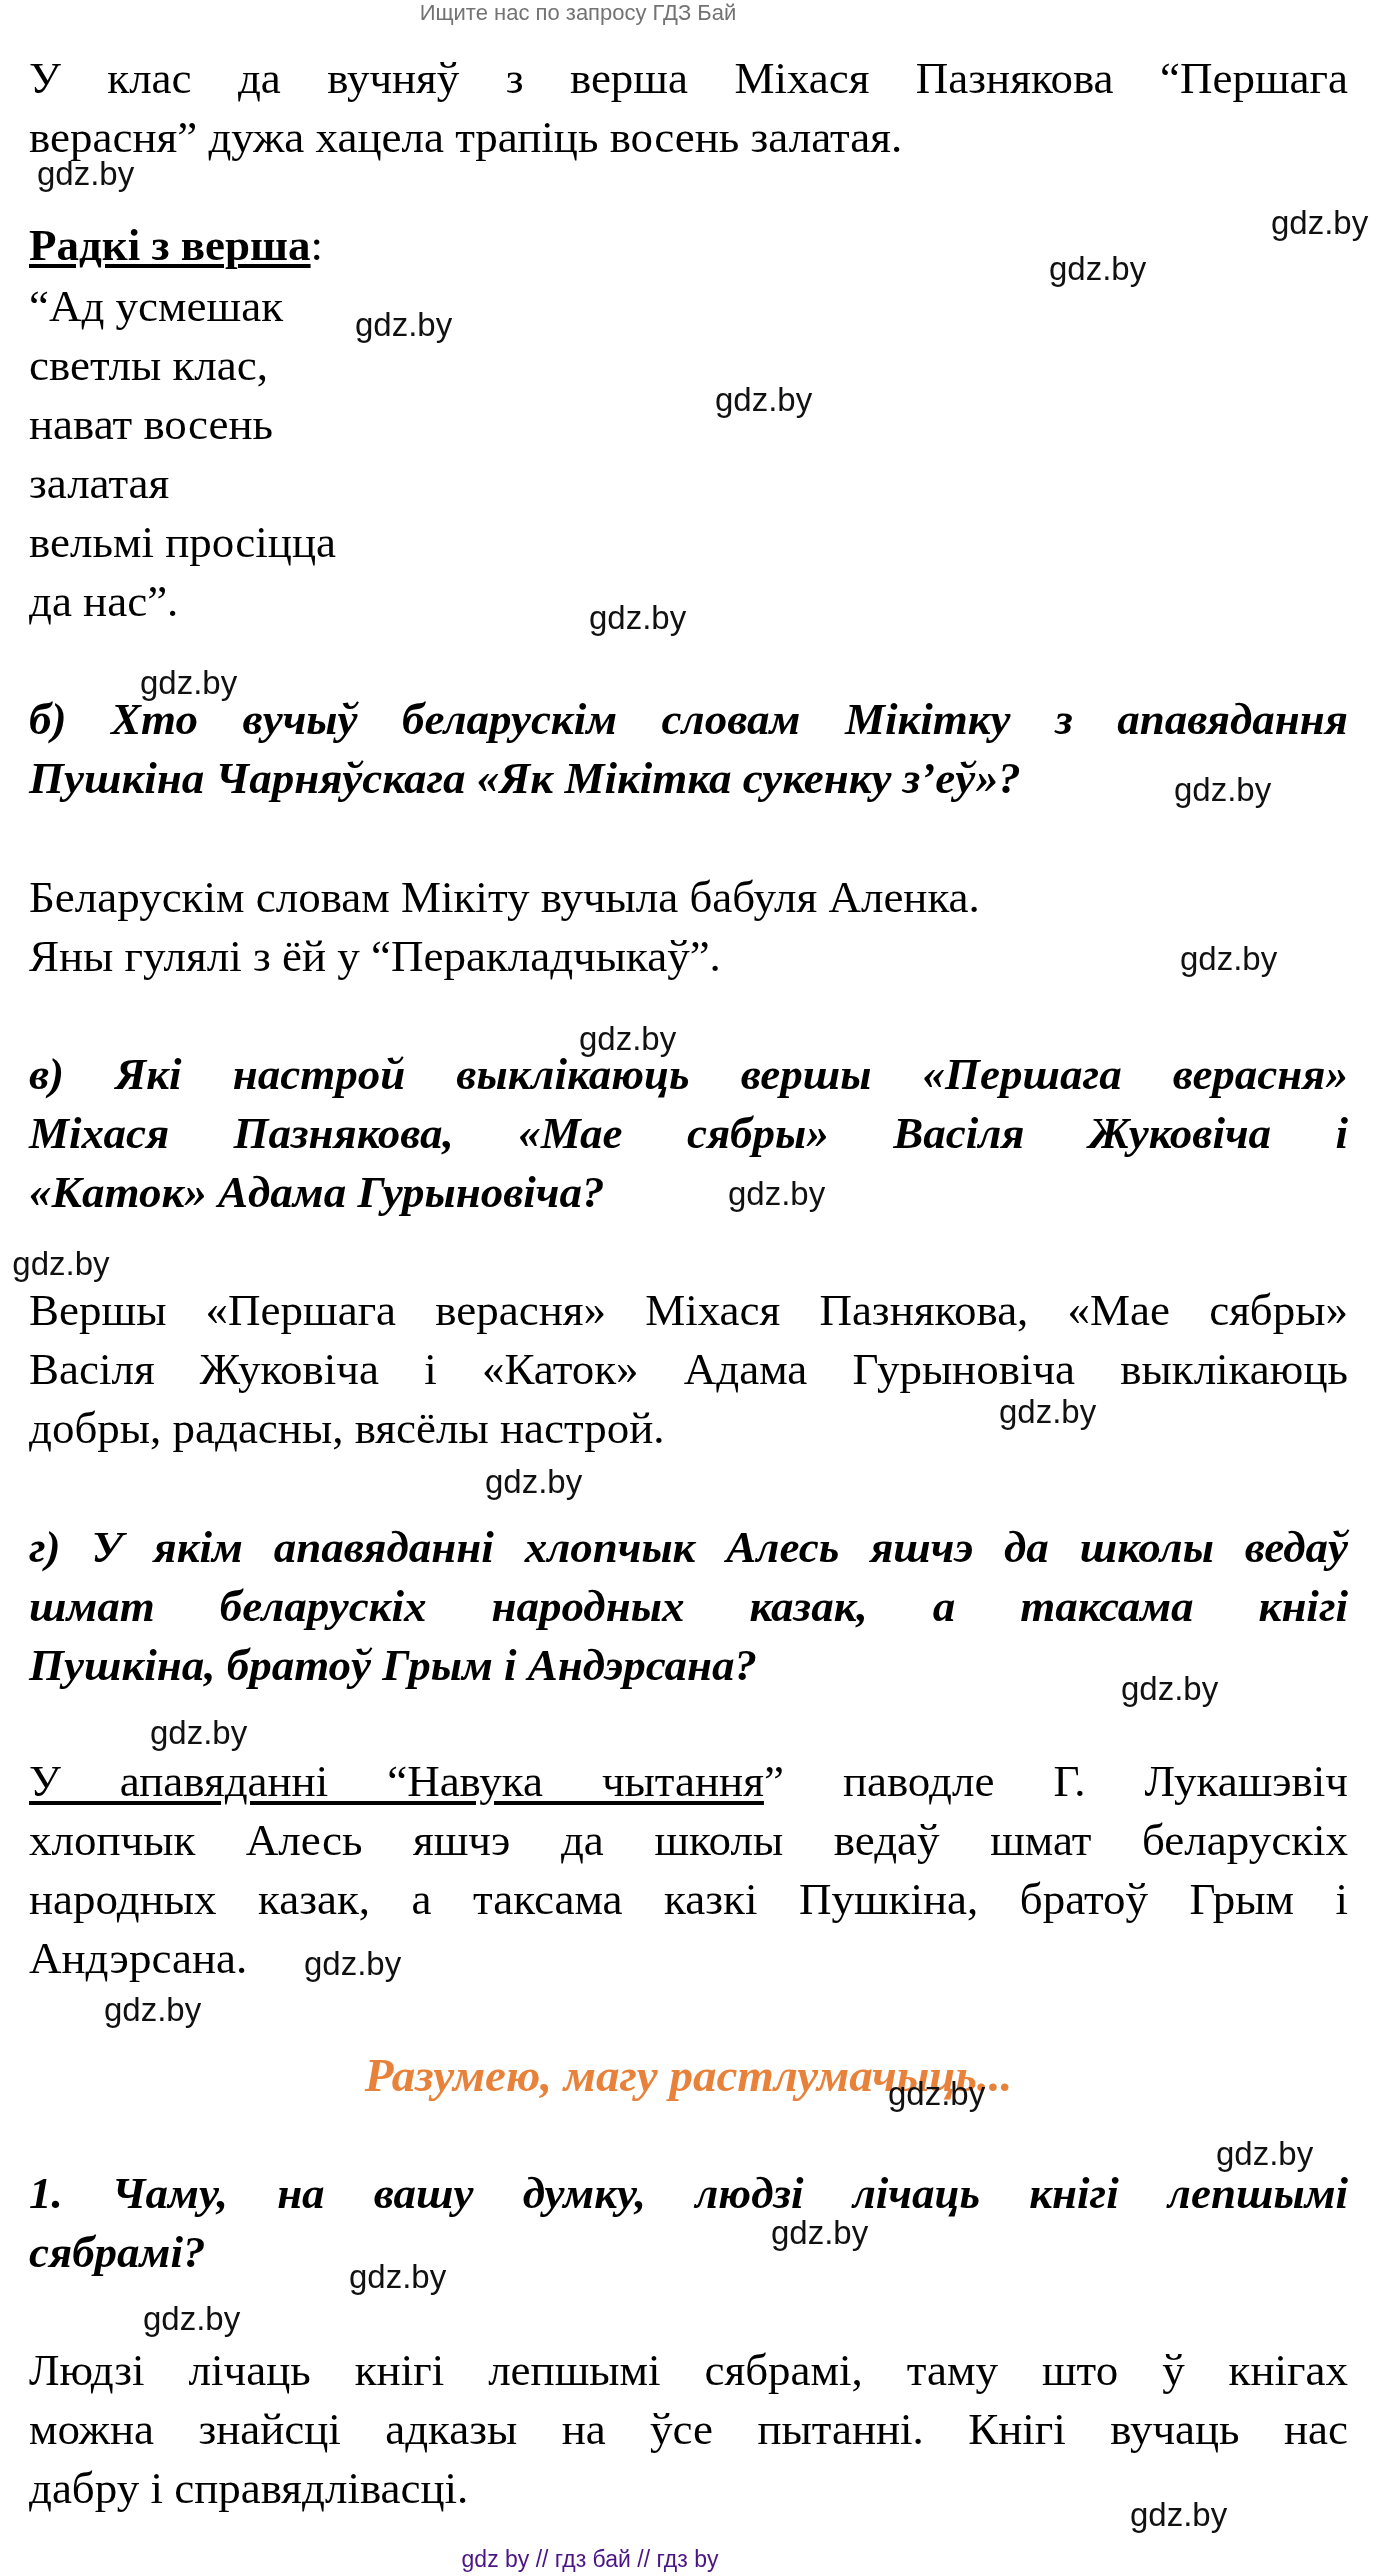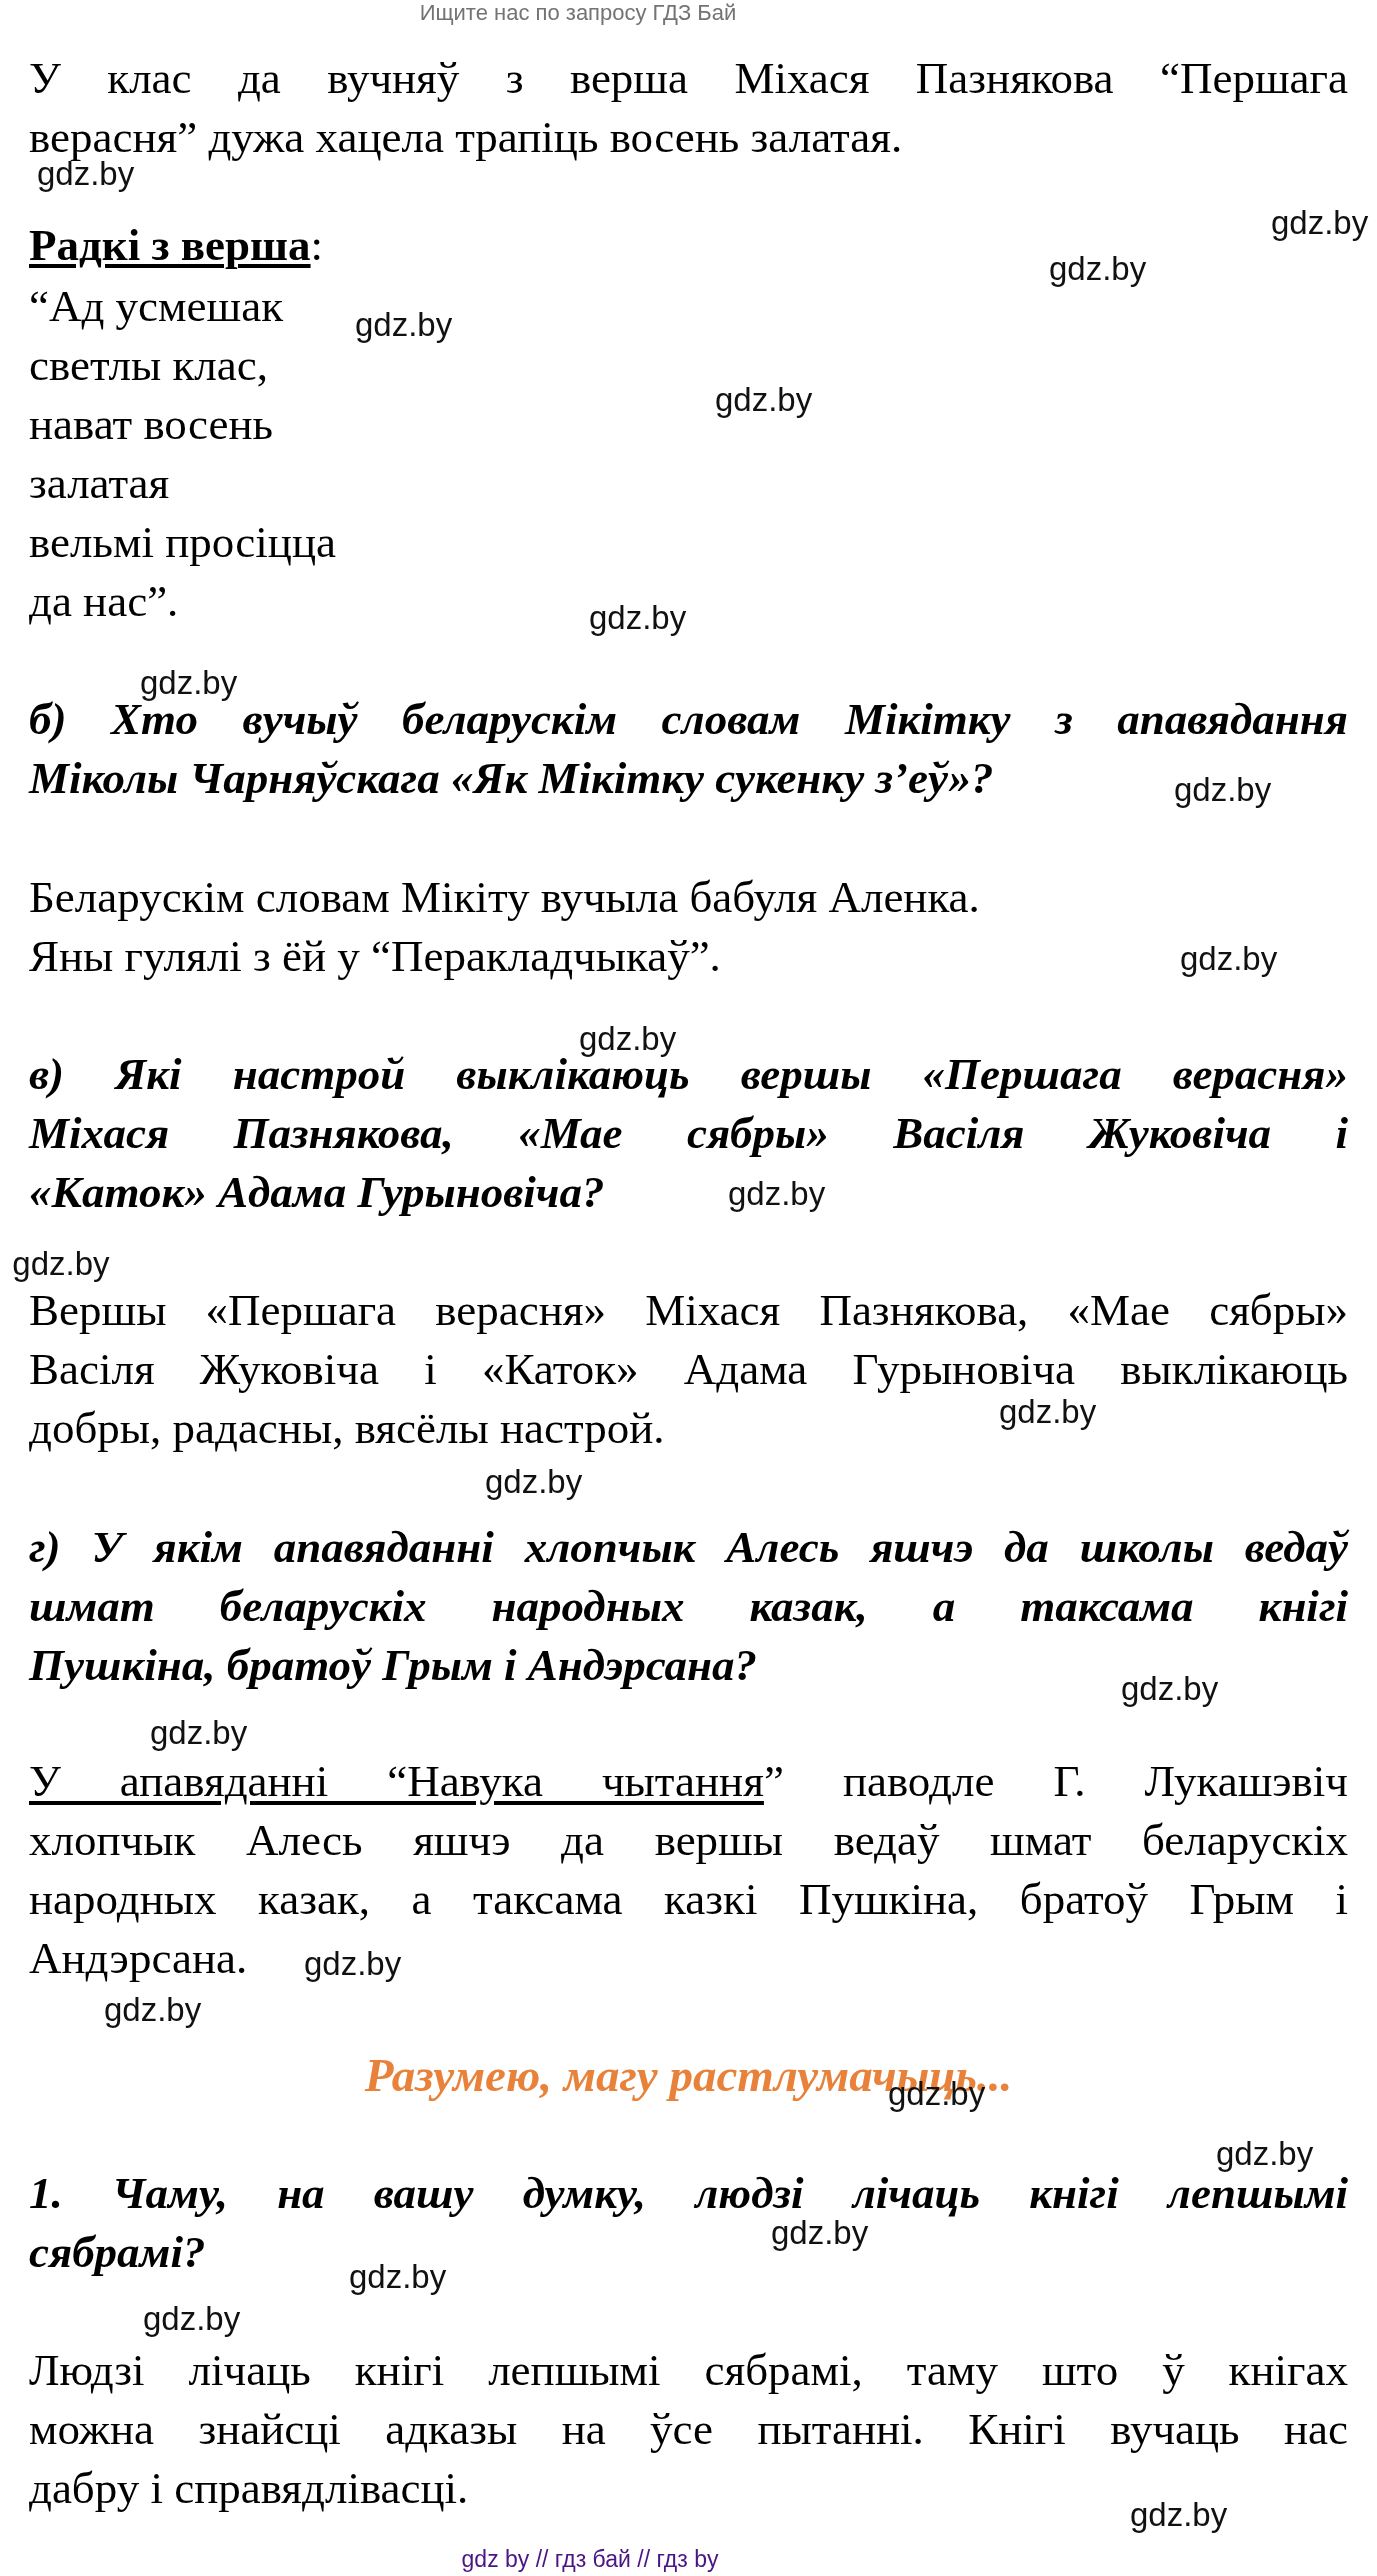--- a/index.html
+++ b/index.html
@@ -40,21 +40,21 @@
   <span class="line">“Ад усмешак</span>
   <span class="line">светлы клас,</span>
   <span class="line">нават восень</span>
   <span class="line">залатая</span>
   <span class="line">вельмі просіцца</span>
   <span class="line">да нас”.</span>
 </div>
 
 <div class="abs block justify q" style="top:690px;">
   <span class="line">б) Хто вучыў беларускім словам Мікітку з апавядання</span>
-  <span class="line last">Міколы Чарняўскага «Як Мікітку сукенку з’еў»?</span>
+  <span class="line last">Пушкіна Чарняўскага «Як Мікітка сукенку з’еў»?</span>
 </div>
 <div class="abs block" style="top:868px;">
   <span class="line">Беларускім словам Мікіту вучыла бабуля Аленка.</span>
   <span class="line">Яны гулялі з ёй у “Перакладчыкаў”.</span>
 </div>
 
 <div class="abs block justify q" style="top:1045px;">
   <span class="line">в) Які настрой выклікаюць вершы «Першага верасня»</span>
   <span class="line">Міхася Пазнякова, «Мае сябры» Васіля Жуковіча і</span>
   <span class="line last">«Каток» Адама Гурыновіча?</span>
@@ -65,21 +65,21 @@
   <span class="line last">добры, радасны, вясёлы настрой.</span>
 </div>
 
 <div class="abs block justify q" style="top:1518px;">
   <span class="line">г) У якім апавяданні хлопчык Алесь яшчэ да школы ведаў</span>
   <span class="line">шмат беларускіх народных казак, а таксама кнігі</span>
   <span class="line last">Пушкіна, братоў Грым і Андэрсана?</span>
 </div>
 <div class="abs block justify" style="top:1752px;">
   <span class="line"><span class="u">У апавяданні “Навука чытання</span><span>” паводле Г. Лукашэвіч</span></span>
-  <span class="line">хлопчык Алесь яшчэ да вершы ведаў шмат беларускіх</span>
+  <span class="line">хлопчык Алесь яшчэ да школы ведаў шмат беларускіх</span>
   <span class="line">народных казак, а таксама казкі Пушкіна, братоў Грым і</span>
   <span class="line last">Андэрсана.</span>
 </div>
 
 <div class="abs block orange" style="top:2046px;text-align:center;">
   <span class="line">Разумею, магу растлумачыць...</span>
 </div>
 
 <div class="abs block justify q" style="top:2164px;">
   <span class="line">1. Чаму, на вашу думку, людзі лічаць кнігі лепшымі</span>

